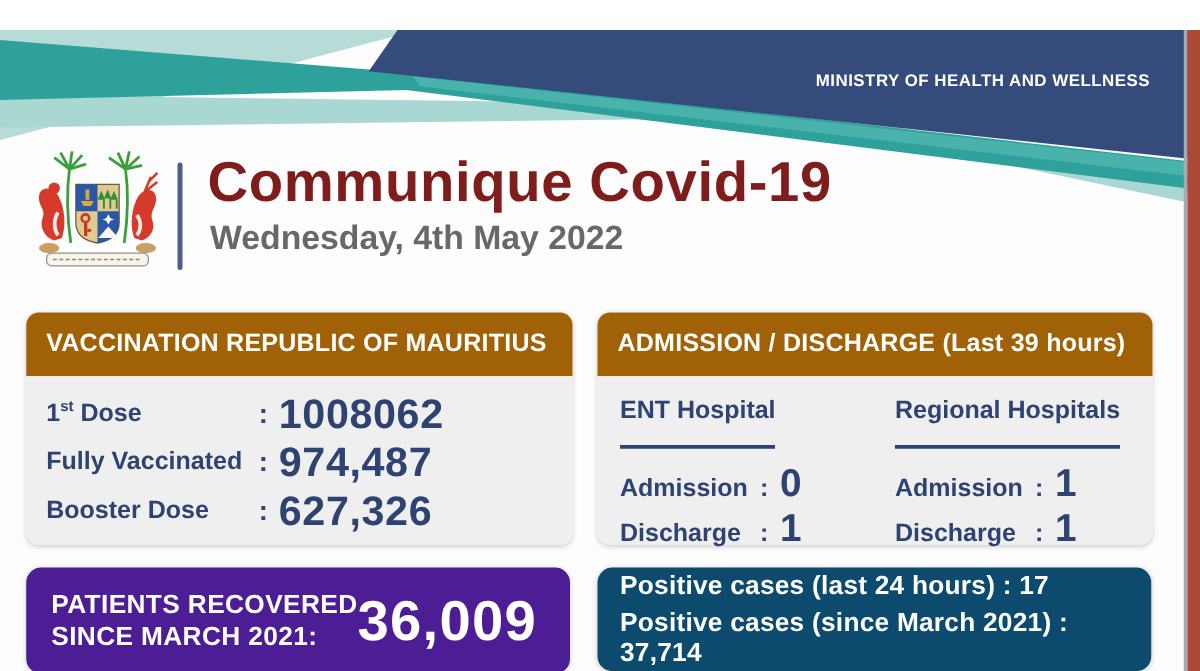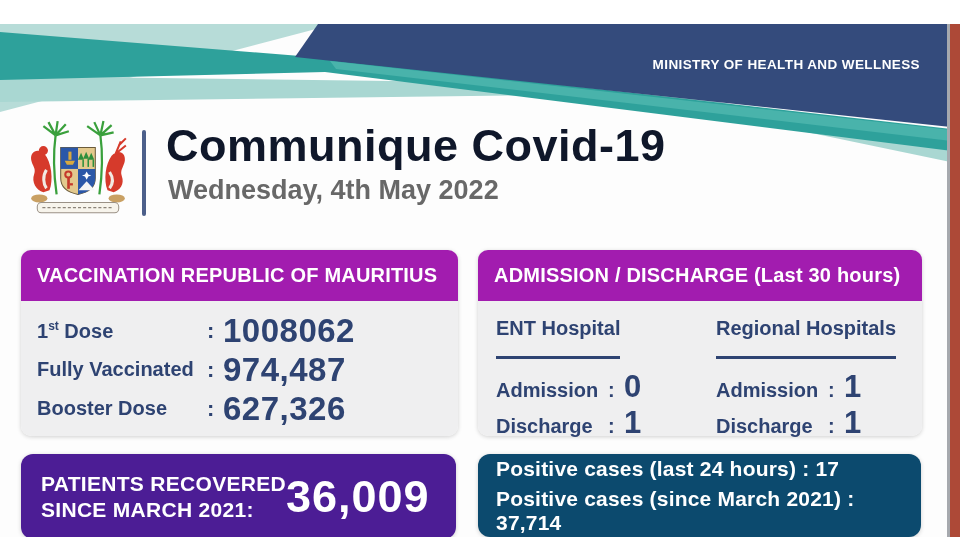--- a/index.html
+++ b/index.html
@@ -12,27 +12,27 @@
 
   
   .ministry { position:absolute; top:33px; right:40px; color:#ffffff; font-size:13.5px;
               font-weight:bold; letter-spacing:.4px; }
 
   
   .emblem { position:absolute; left:22px; top:95px; width:112px; height:106px; }
   .hdr-divider { position:absolute; left:142px; top:106px; width:4px; height:86px;
                  background:#4c5f8a; border-radius:2px; }
   .title { position:absolute; left:166px; top:96px; font-size:45px; font-weight:bold;
-           color:#0f172a; letter-spacing:.5px; }
+           color:#7f1d1d; letter-spacing:.5px; }
   .date  { position:absolute; left:168px; top:151px; font-size:27px; font-weight:bold;
            color:#686868; }
 
   
   .card { position:absolute; border-radius:10px; box-shadow:0 1px 4px rgba(0,0,0,.18); }
-  .card-head { background:#a21caf; color:#fff; font-weight:bold; font-size:20px;
+  .card-head { background:#a16207; color:#fff; font-weight:bold; font-size:20px;
                border-radius:10px 10px 0 0; display:flex; align-items:center;
                padding:0 16px; height:51px; letter-spacing:.2px; }
   .card-body { background:#efeff0; border-radius:0 0 10px 10px; }
 
   .card-vacc { left:21px; top:226px; width:437px; height:186px; }
   .card-vacc .card-body { height:135px; padding:10px 16px 8px 16px;
                           display:flex; flex-direction:column; justify-content:space-around; }
   .vrow { display:grid; grid-template-columns:170px 16px 1fr; align-items:center; color:#2e4372; }
   .vrow-label { font-size:20px; font-weight:bold; }
   .vrow-label sup { font-size:12px; }
@@ -145,21 +145,21 @@
       </div>
       <div class="vrow">
         <span class="vrow-label">Booster Dose</span>
         <span class="vrow-colon">:</span>
         <span class="vrow-value">627,326</span>
       </div>
     </div>
   </div>
 
   <div class="card card-adm">
-    <div class="card-head">ADMISSION / DISCHARGE (Last 30 hours)</div>
+    <div class="card-head">ADMISSION / DISCHARGE (Last 39 hours)</div>
     <div class="card-body">
       <div class="adm-col">
         <span class="adm-title">ENT Hospital</span>
         <div class="adm-row">
           <span class="adm-label">Admission</span>
           <span class="adm-colon">:</span>
           <span class="adm-value">0</span>
         </div>
         <div class="adm-row">
           <span class="adm-label">Discharge</span>

